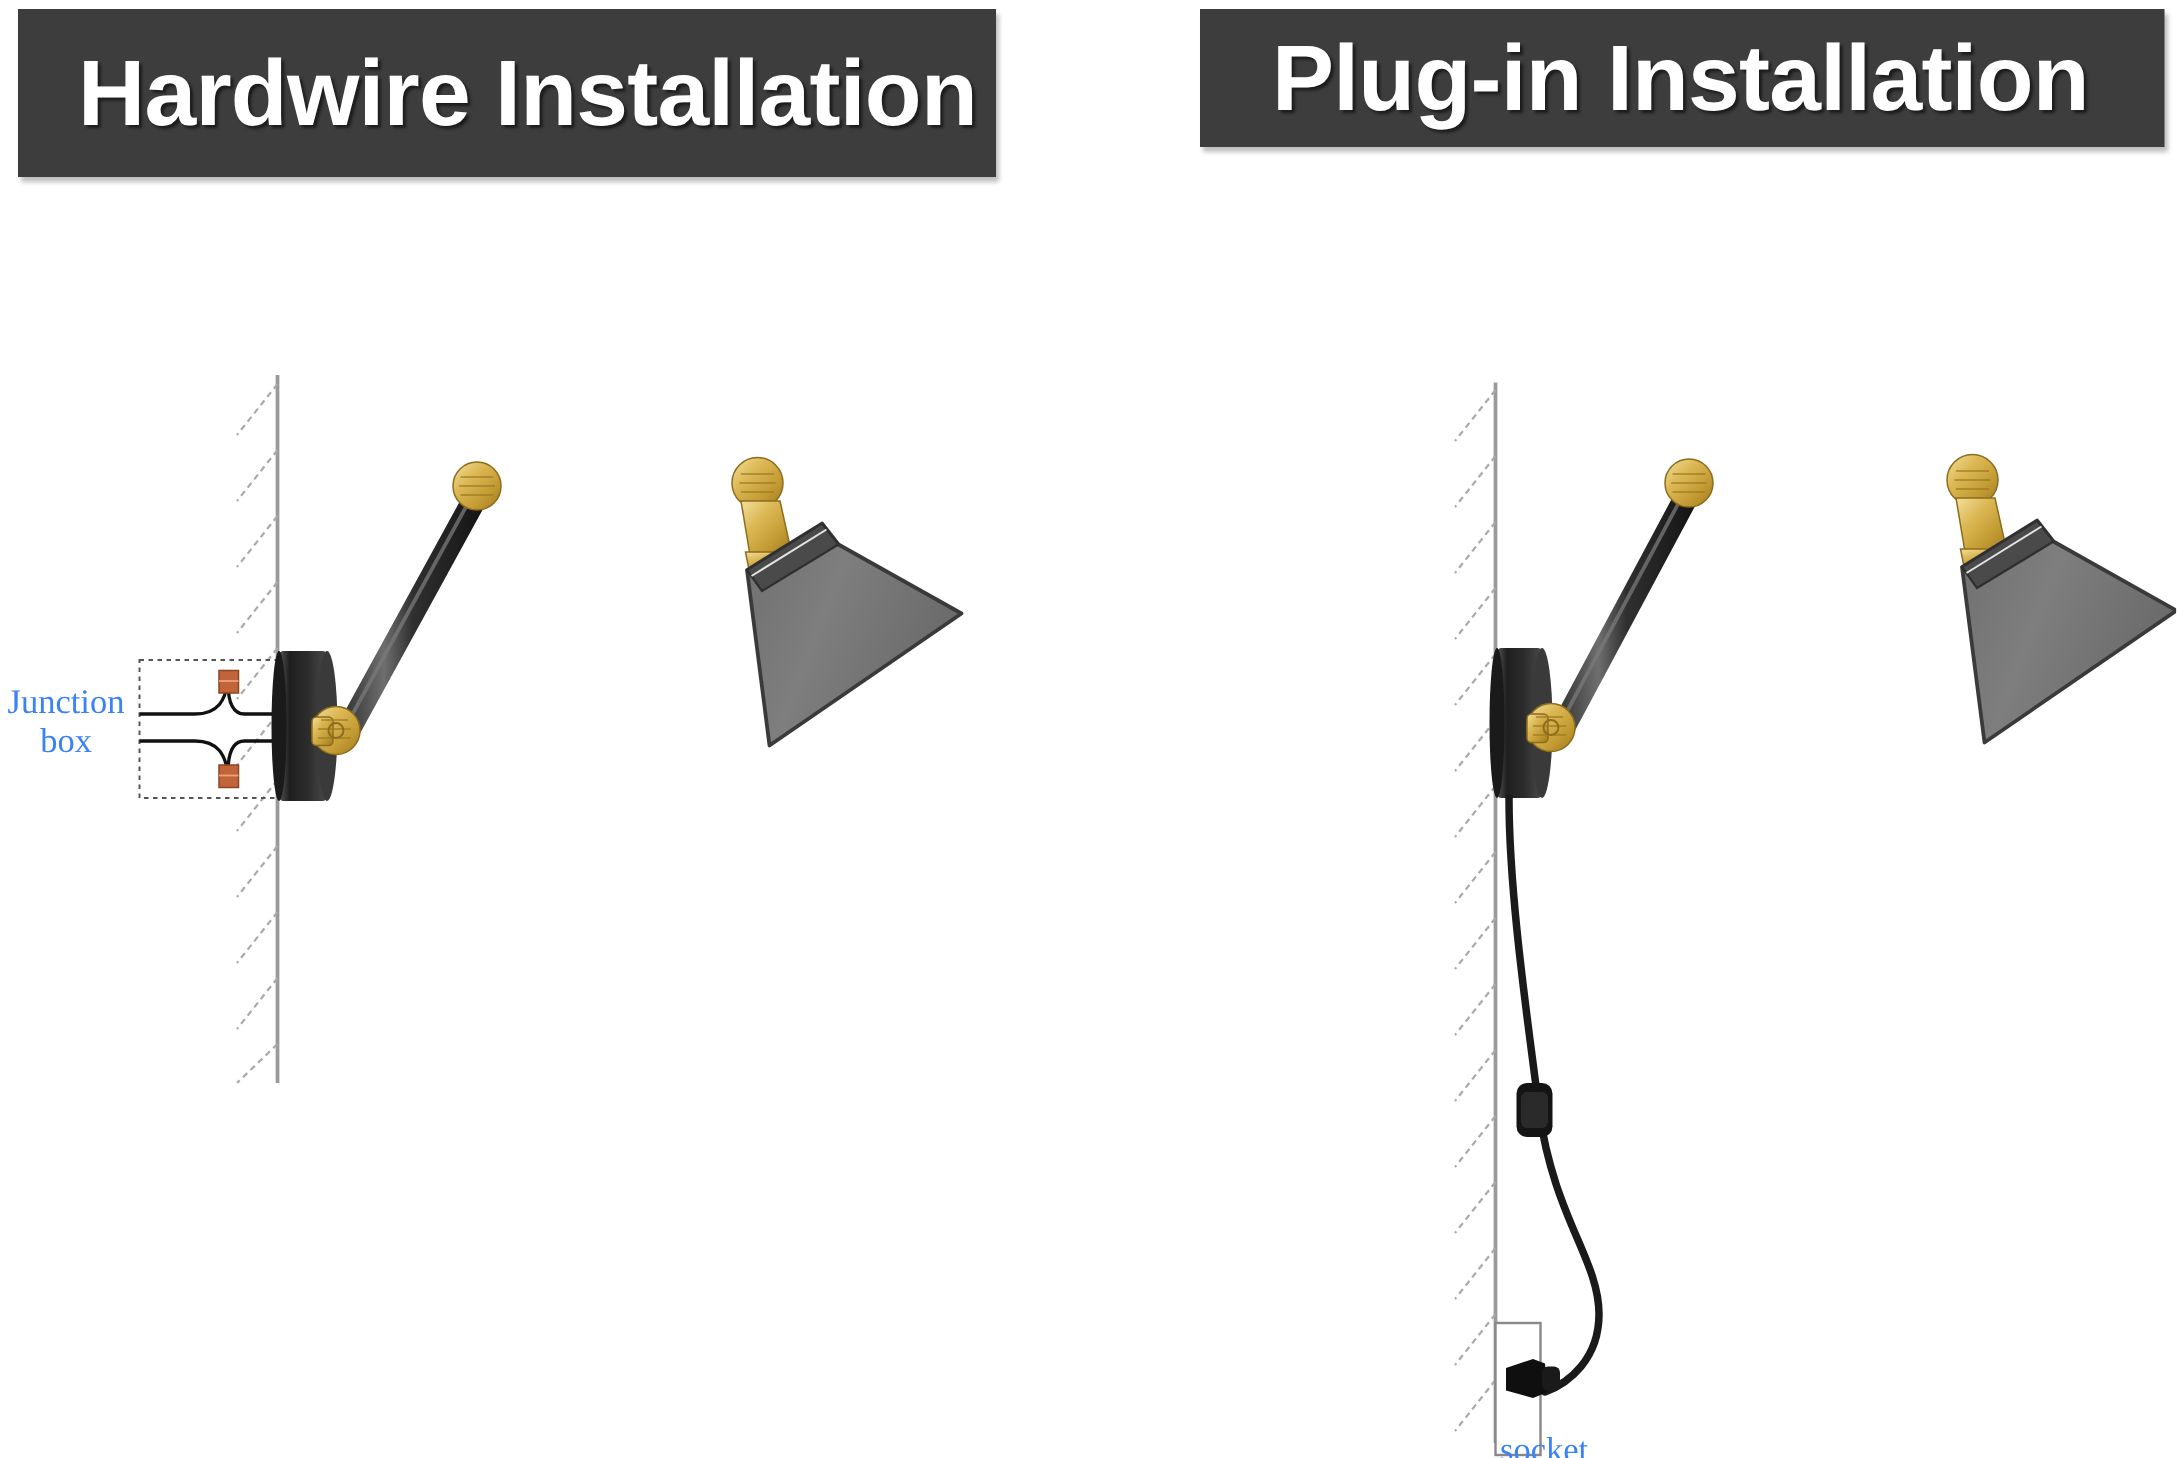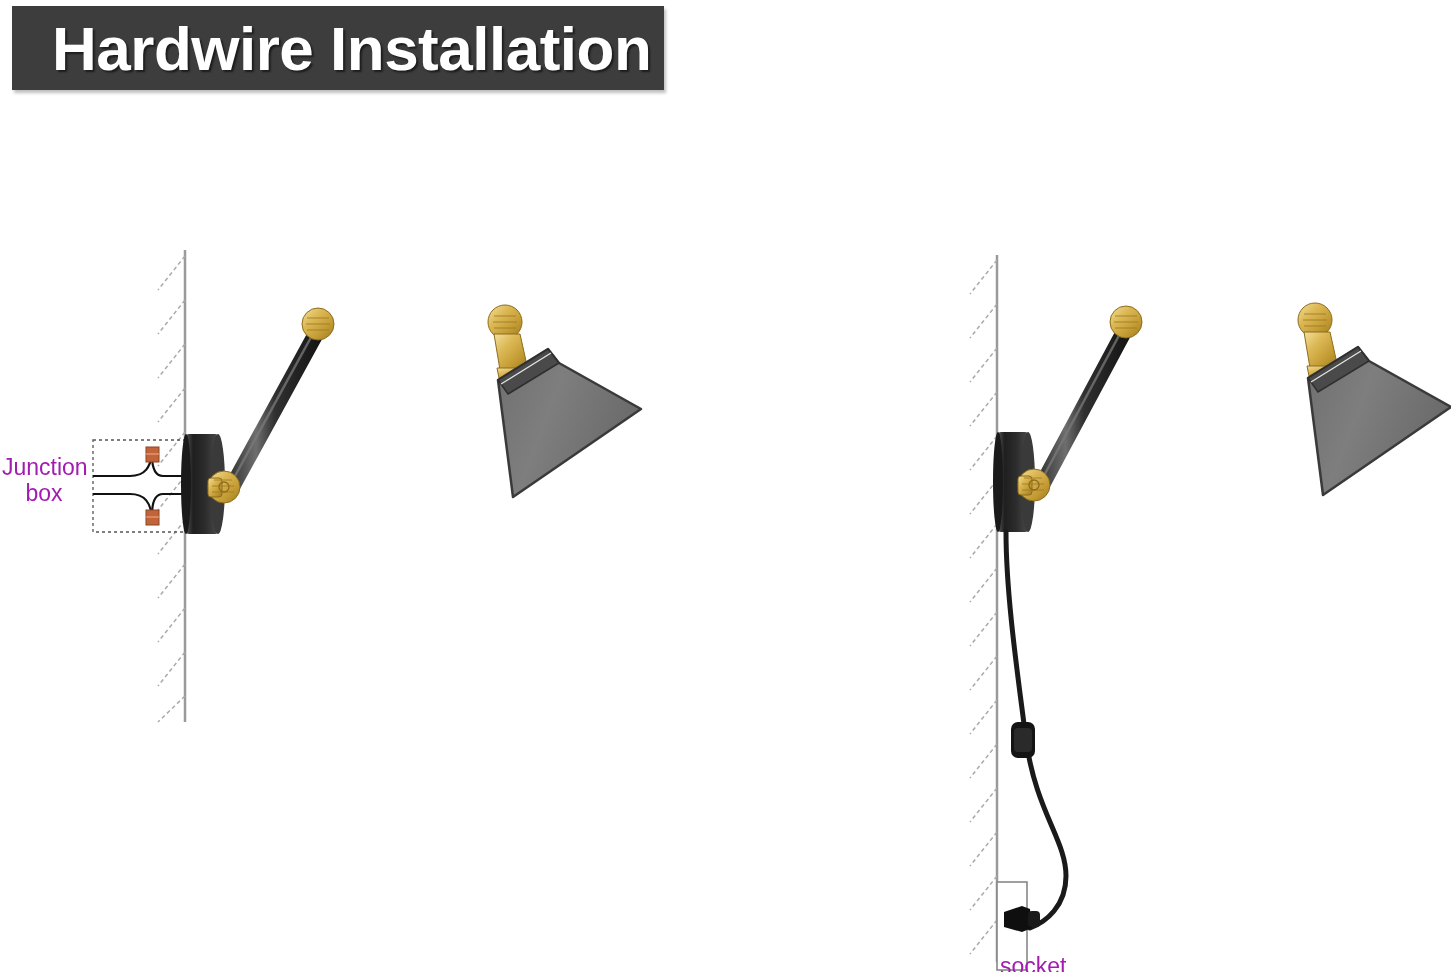--- a/index.html
+++ b/index.html
@@ -26,51 +26,54 @@
   }
   .banner-label {
     color: #ffffff;
     font-family: "Liberation Sans", sans-serif;
     font-weight: bold;
     font-size: 62px;
     letter-spacing: -0.5px;
     white-space: nowrap;
     text-shadow: 2px 2px 2px rgba(0,0,0,0.55);
   }
-  #banner-left   { left: 12px;  top: 6px; width: 612px; height: 84px; padding-left: 40px; }
+  #banner-left   { left: 12px;  top: 6px; width: 612px; height: 112px; padding-left: 40px; }
   #banner-right  { left: 800px; top: 6px; width: 595px; height: 92px; padding-left: 48px; }
 
   .diagram-svg {
     position: absolute;
     left: 0;
     top: 0;
     width: 1451px;
     height: 972px;
     pointer-events: none;
   }
   .anno-text {
     position: absolute;
-    font-family: Liberation Sans, sans-serif;
+    font-family: Liberation Serif, serif;
     font-size: 23px;
-    color: #a21caf;
+    color: #3b82f6;
     line-height: 1.12;
     white-space: pre-line;
   }
   #junction-label { left: 2px;  top: 455px; width: 84px; text-align: center; }
   #socket-label   { left: 1000px; top: 954px; }
 </style>
 </head>
 <body>
 
 <div id="stage">
 
   <div class="banner" id="banner-left">
     <span class="banner-label">Hardwire Installation</span>
   </div>
 
+  <div class="banner" id="banner-right">
+    <span class="banner-label">Plug-in Installation</span>
+  </div>
 
   <svg class="diagram-svg" viewBox="0 0 1451 972">
     <defs>
       <linearGradient id="armGrad" x1="0" y1="0" x2="0" y2="1">
         <stop offset="0%" stop-color="#3a3a3a"></stop>
         <stop offset="28%" stop-color="#6e6e6e"></stop>
         <stop offset="50%" stop-color="#303030"></stop>
         <stop offset="100%" stop-color="#161616"></stop>
       </linearGradient>
       <linearGradient id="armGradV" x1="0" y1="0" x2="1" y2="0">

